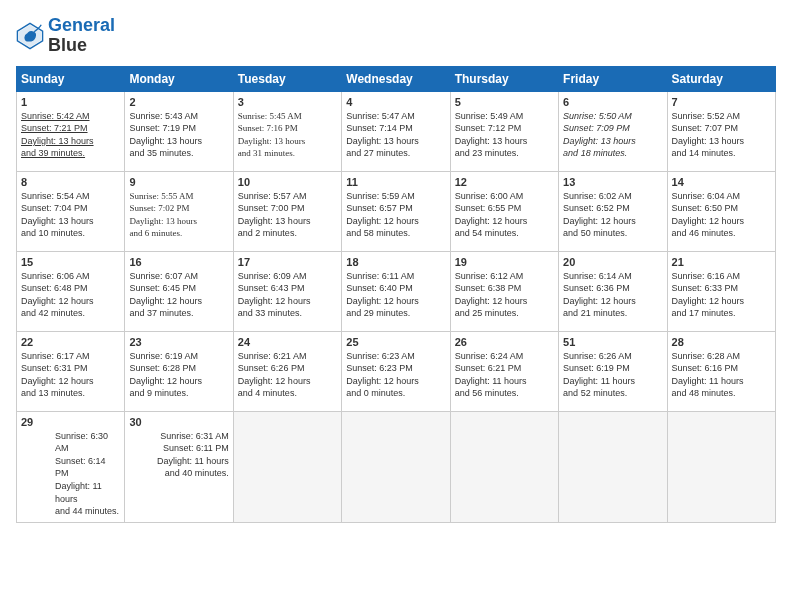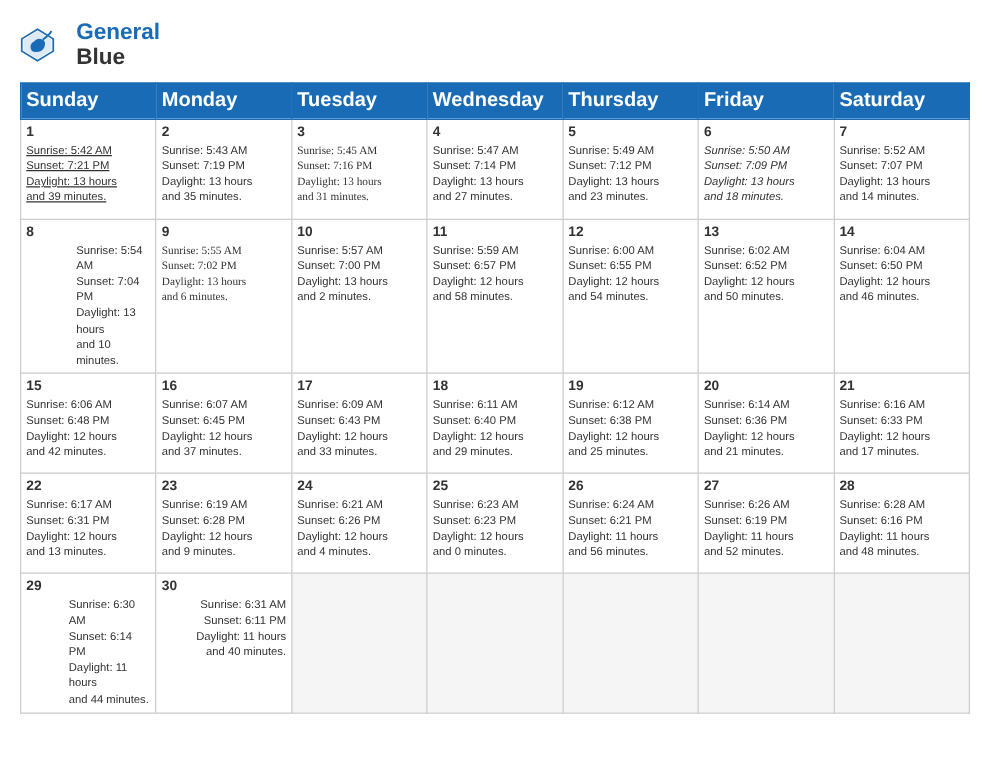--- a/index.html
+++ b/index.html
@@ -18,21 +18,21 @@
     }
     .header {
       display: flex;
       justify-content: space-between;
       align-items: flex-start;
       margin-bottom: 10px;
     }
     .logo {
       display: flex;
       align-items: center;
-      gap: 17px;
+      gap: 4px;
     }
     .logo-text {
       font-size: 18px;
       font-weight: bold;
       color: #333;
       line-height: 1.1;
     }
     .logo-text span {
       color: #1a6bb5;
     }
@@ -53,21 +53,21 @@
       color: #555;
     }
     .calendar {
       width: 100%;
       border-collapse: collapse;
       table-layout: fixed;
     }
     .calendar th {
       background: #1a6bb5;
       color: #fff;
-      font-size: 16px;
+      font-size: 12px;
       font-weight: bold;
       padding: 5px 4px;
       text-align: left;
       border: 1px solid #1a6bb5;
     }
     .calendar td {
       border: 1px solid #ccc;
       vertical-align: top;
       padding: 4px 4px;
       font-size: 9.5px;
@@ -169,21 +169,21 @@
             <span class="day-num">7</span>
             <div class="day-info" style="white-space: pre-line;">Sunrise: 5:52 AM
 Sunset: 7:07 PM
 Daylight: 13 hours
 and 14 minutes.</div>
           </td>
         </tr>
         <tr>
           <td>
             <span class="day-num">8</span>
-            <div class="day-info" style="white-space: pre-line; margin-left: 40px;">Sunrise: 5:54 AM
+            <div class="day-info" style="white-space: pre-line;">Sunrise: 5:54 AM
 Sunset: 7:04 PM
 Daylight: 13 hours
 and 10 minutes.</div>
           </td>
           <td>
             <span class="day-num">9</span>
             <div class="day-info" style="white-space: pre-line; font-family: Liberation Serif, serif;">Sunrise: 5:55 AM
 Sunset: 7:02 PM
 Daylight: 13 hours
 and 6 minutes.</div>
@@ -305,21 +305,21 @@
 and 0 minutes.</div>
           </td>
           <td>
             <span class="day-num">26</span>
             <div class="day-info" style="white-space: pre-line;">Sunrise: 6:24 AM
 Sunset: 6:21 PM
 Daylight: 11 hours
 and 56 minutes.</div>
           </td>
           <td>
-            <span class="day-num">27</span>
+            <span class="day-num">51</span>
             <div class="day-info" style="white-space: pre-line;">Sunrise: 6:26 AM
 Sunset: 6:19 PM
 Daylight: 11 hours
 and 52 minutes.</div>
           </td>
           <td>
             <span class="day-num">28</span>
             <div class="day-info" style="white-space: pre-line;">Sunrise: 6:28 AM
 Sunset: 6:16 PM
 Daylight: 11 hours

